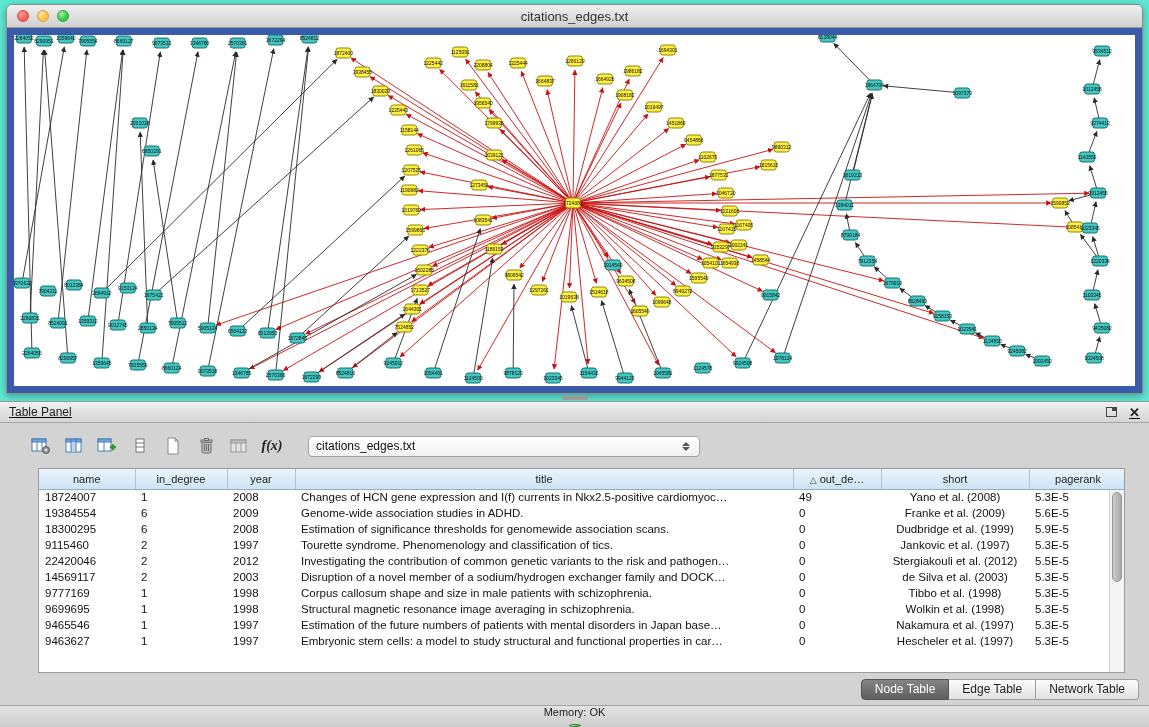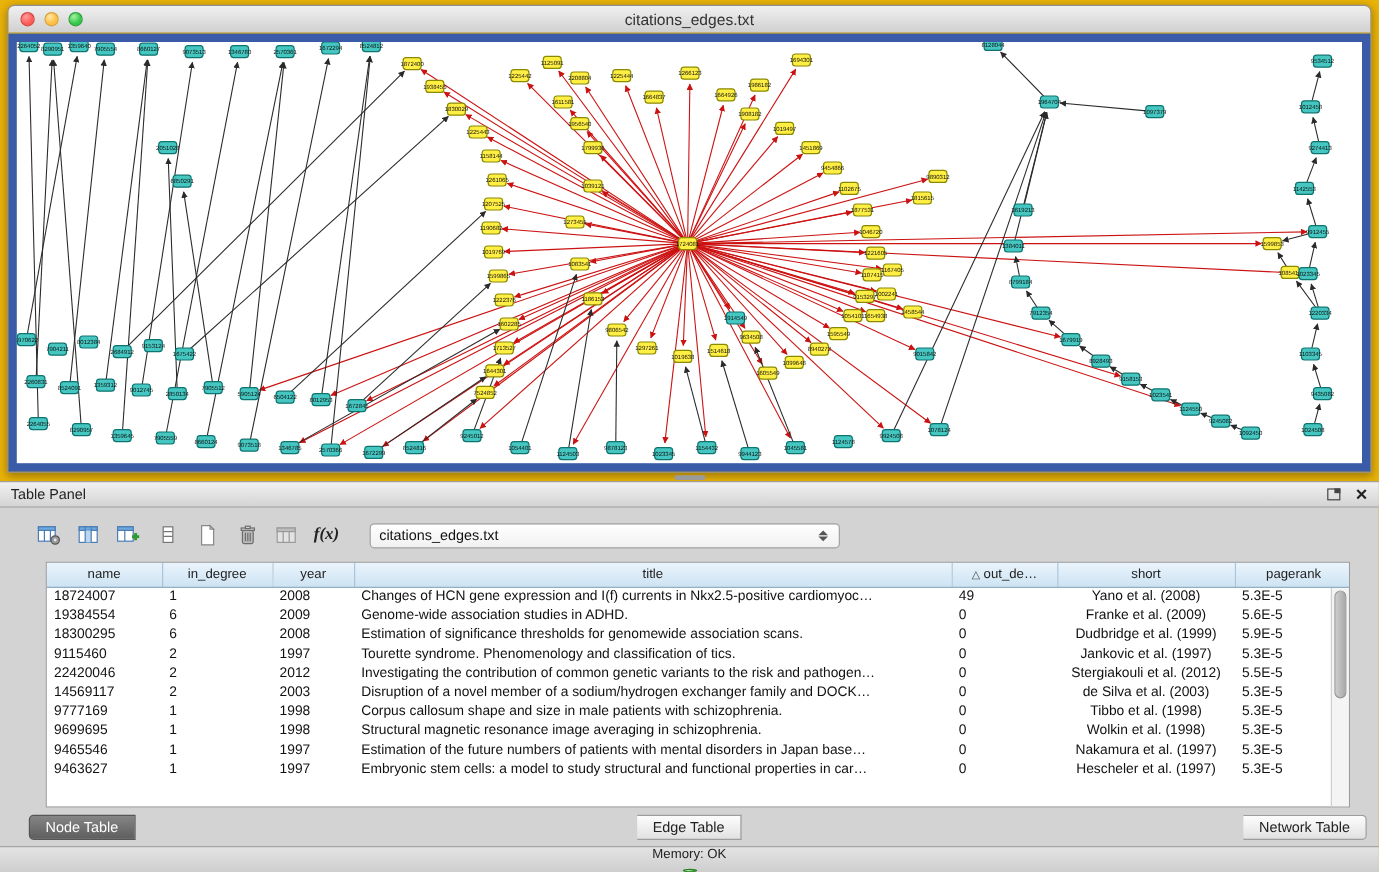--- a/index.html
+++ b/index.html
@@ -1,17 +1,17 @@
 <!DOCTYPE html>
 <html><head>
 <meta charset="utf-8">
 <style>
   * { margin:0; padding:0; box-sizing:border-box; }
   body { font-family:"Liberation Sans", sans-serif; background:#bfbfbf; }
-  .app { position:relative; width:1149px; height:727px; background:#eab308; overflow:hidden; }
+  .app { position:relative; width:1149px; height:727px; background:#5eead4; overflow:hidden; }
 
   
   .net-window { position:absolute; left:6px; top:4px; width:1137px; height:390px;
     border:1px solid #8e8e8e; border-radius:6px 6px 0 0; box-shadow:0 2px 8px rgba(0,0,0,.35); }
   .titlebar { height:23px; background:linear-gradient(#f0f0f0,#d0d0d0);
     border-bottom:1px solid #9a9a9a; border-radius:5px 5px 0 0; position:relative;
     display:flex; align-items:center; }
   .lights { position:absolute; left:10px; top:5px; display:flex; gap:8px; }
   .light { width:12px; height:12px; border-radius:50%; display:inline-block; }
   .light.red   { background:radial-gradient(circle at 35% 30%, #ff9d99, #fc5b57 60%); border:1px solid #d6453f; }
@@ -22,21 +22,21 @@
   .net-canvas { width:100%; height:100%; background:#ffffff; position:relative; }
   .net-canvas svg { position:absolute; inset:0; width:100%; height:100%; }
 
   
   .divider-handle { position:absolute; top:394px; left:0; width:100%; height:7px; display:flex; justify-content:center; align-items:center; }
   .divider-handle span { width:26px; height:4px; border-radius:2px; background:#9a9a9a; display:block; }
 
   
   .table-panel { position:absolute; top:401px; left:0; right:0; bottom:0; background:#d3d3d3; border-top:1px solid #979797; }
   .panel-header { height:21px; background:linear-gradient(#f1f1f1,#d4d4d4); border-bottom:1px solid #a6a6a6;
-    display:flex; align-items:center; padding:0 9px; }
+    display:flex; align-items:center; padding:0 9px;text-decoration:underline; }
   .panel-title { font-size:12px; color:#222; flex:1; }
   .float-icon { width:11px; height:10px; border:1.5px solid #444; position:relative; margin-right:12px; display:inline-block; }
   .float-icon::after { content:""; position:absolute; right:-1px; top:-1px; width:5px; height:4px; background:#444; }
   .close-icon { font-size:13px; font-weight:bold; color:#222; cursor:default; line-height:1; }
 
   .panel-body { position:absolute; top:22px; left:0; right:0; bottom:22px; display:flex; flex-direction:column; padding:10px 10px 0 24px; }
 
   .toolbar { height:34px; display:flex; align-items:center; gap:7px; padding:0 4px 10px 4px; }
   .icon-button { width:26px; height:25px; display:flex; align-items:center; justify-content:center; border-radius:4px; }
   .fx-label { font-family:"Liberation Serif", serif; font-style:italic; font-weight:bold; font-size:14px; color:#222; }
@@ -53,21 +53,21 @@
   thead th { height:20px; background:linear-gradient(#eaf4fc,#cde3f3); border-right:1px solid #aac4d8;
     border-bottom:1px solid #8fb0c8; font-weight:normal; font-size:11px; color:#222; text-align:center;
     overflow:hidden; white-space:nowrap; }
   thead th .sort-tri { font-size:9px; color:#444; margin-right:3px; }
   tbody td { height:16px; padding:0 6px; white-space:nowrap; overflow:hidden; color:#111; font-size:11.5px; }
   tbody td.center { text-align:center; }
   .vscroll { position:absolute; top:21px; right:0; bottom:0; width:15px; background:#f4f4f4; border-left:1px solid #cfcfcf; }
   .vscroll .thumb { position:absolute; top:2px; left:2px; width:10px; height:90px; border-radius:6px;
     background:linear-gradient(to right,#cdcdcd,#a9a9a9); border:1px solid #979797; }
 
-  .tabs-row { height:32px; display:flex; justify-content:space-between; align-items:center; }
+  .tabs-row { height:32px; display:flex; justify-content:flex-end; align-items:center; }
   .tab { height:21px; padding:0 13px; font-size:12px; display:flex; align-items:center;
     background:linear-gradient(#fdfdfd,#e1e1e1); border:1px solid #9d9d9d; border-left-width:0; color:#222; }
   .tab.first { border-left-width:1px; border-radius:4px 0 0 4px; }
   .tab.last { border-radius:0 4px 4px 0; }
   .tab.active { background:linear-gradient(#858585,#5e5e5e); color:#fff; border-color:#555; }
 
   .status-bar { position:absolute; bottom:0; left:0; right:0; height:22px; background:linear-gradient(#e3e3e3,#cecece);
     border-top:1px solid #a5a5a5; display:flex; justify-content:flex-end; align-items:center; gap:6px;
     padding:0 10px; font-size:11px; color:#222;flex-direction:column; }
   .mem-dot { width:12px; height:12px; border-radius:50%; border:1px solid #2a7d24;

